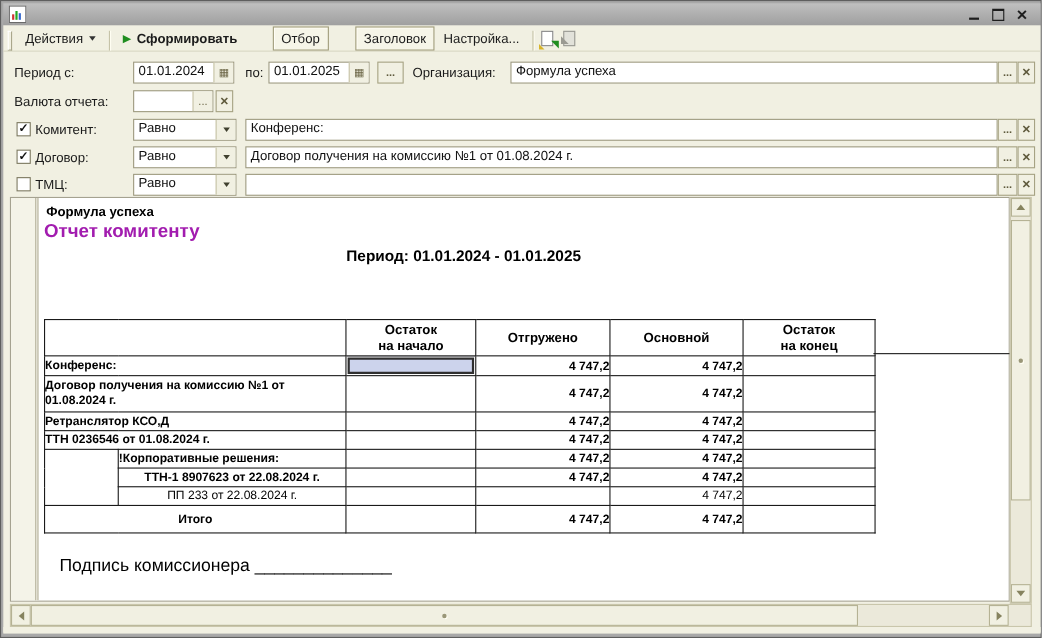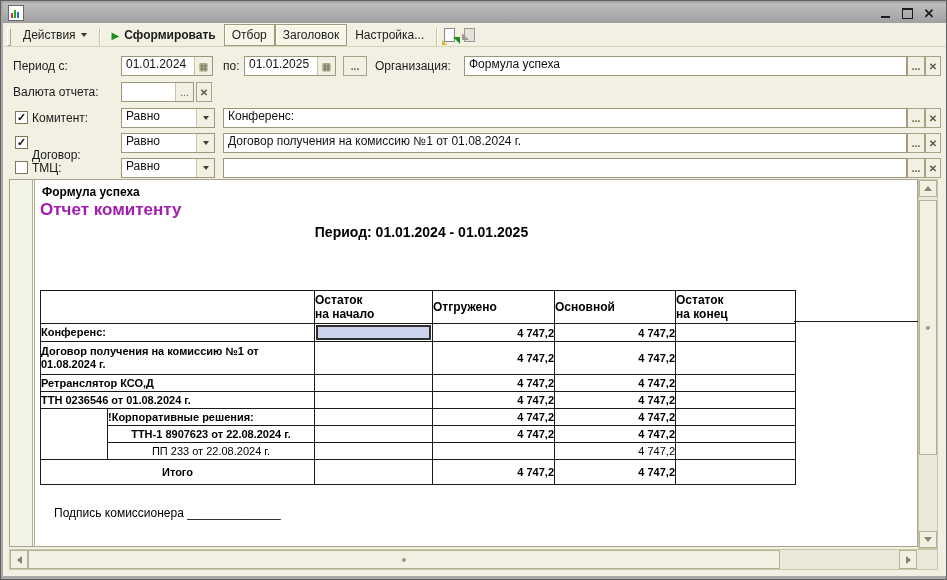--- a/index.html
+++ b/index.html
@@ -19,21 +19,21 @@
   .wc{width:14px;height:14px;display:flex;align-items:flex-end;justify-content:center;cursor:default;}
   .wc-min i{display:block;width:9px;height:2px;background:#1d1d1d;margin-bottom:2px}
   .wc-max i{display:block;width:9px;height:8px;border:1px solid #1d1d1d;border-top-width:2px;margin-bottom:1px}
   .wc-close{font-size:13px;font-weight:bold;color:#1d1d1d;align-items:center;}
   
   .toolbar{position:absolute;left:2px;top:22px;width:943px;height:24px;background:#f1f0e2;
            border-bottom:1px solid #d9d6c0;display:flex;align-items:flex-end;padding:0 4px;box-sizing:border-box;}
   .tb-grip{width:2px;height:16px;border:1px solid;border-color:#ffffff #aaa78c #aaa78c #ffffff;margin:0 4px 0 0;}
   .tb-btn{height:20px;display:flex;align-items:center;padding:0 7px;font-size:12px;color:#1c1c1c;
           border:1px solid transparent;white-space:nowrap;}
-  .tb-btn.toggled{border:1px solid #a09c7b;background:#f6f5e8;box-shadow:inset 1px 1px 0 #fffef6;}
+  .tb-btn.toggled{border:1px solid #a09c7b;background:#f6f5e8;box-shadow:inset 1px 1px 0 #fffef6;margin-left:24px;}
   .tb-sep{width:1px;height:18px;background:#c6c3a8;box-shadow:1px 0 0 #fffef2;margin:0 4px;}
   .caret-down{width:0;height:0;border-left:3px solid transparent;border-right:3px solid transparent;
               border-top:4px solid #333;margin-left:5px;}
   .play{color:#1f8d1f;font-size:10px;margin-right:5px;}
   .bold{font-weight:bold;}
   .doc-icon{width:20px;height:20px;position:relative;}
   .doc-sheet{position:absolute;left:3px;top:2px;width:9px;height:12px;background:#fff;border:1px solid #878787;}
   .doc-arrow{position:absolute;right:1px;bottom:2px;width:0;height:0;
              border-top:7px solid #1f8d1f;border-left:7px solid transparent;}
   .doc-tri{position:absolute;left:1px;bottom:1px;width:0;height:0;
@@ -54,25 +54,25 @@
                border-top:4px solid #40402f;}
   .cb{position:absolute;width:13px;height:13px;background:#fff;border:1px solid #7b775c;box-sizing:border-box;
       display:flex;align-items:center;justify-content:center;font-size:11px;font-weight:bold;color:#101010;line-height:11px;}
   
   .report{position:absolute;left:8px;top:178px;width:909px;height:368px;background:#fff;
           border:1px solid #a5a290;box-sizing:border-box;overflow:hidden;}
   .gutter{position:absolute;left:0;top:0;width:22px;height:100%;background:#f4f3e8;border-right:3px double #b3b09a;}
   .rpt-company{position:absolute;left:32px;top:5px;font-size:12px;font-weight:bold;color:#000;}
   .rpt-title{position:absolute;left:30px;top:20px;width:763px;font-size:17px;font-weight:bold;color:#a21caf;}
   .rpt-period{position:absolute;left:30px;top:44px;width:763px;text-align:center;font-size:14px;font-weight:bold;color:#000;}
-  .rpt-sign{position:absolute;left:44px;top:326px;font-size:12px;color:#000;}
+  .rpt-sign{position:absolute;left:44px;top:326px;font-size:16px;color:#000;}
   table.rpt{position:absolute;left:30px;top:110px;border-collapse:collapse;table-layout:fixed;}
   table.rpt td,table.rpt th{border:1px solid #1a1a1a;padding:0;font-family:"Liberation Sans",sans-serif;
        font-size:11px;color:#000;overflow:hidden;vertical-align:middle;}
-  table.rpt th{font-weight:bold;font-size:12px;text-align:left;white-space:pre-line;line-height:14px;height:32px;background:#fff;}
+  table.rpt th{font-weight:bold;font-size:12px;text-align:center;white-space:pre-line;line-height:14px;height:32px;background:#fff;}
   tr.h17 td{height:17px} tr.h32 td{height:32px} tr.h16 td{height:16px} tr.h24 td{height:24px}
   td.name{font-weight:bold;text-align:left;line-height:13px;}
   td.ind0{padding-left:4px} td.ind1{padding-left:14px;padding-right:10px} td.ind2{padding-left:26px} td.ind3{padding-left:36px}
   td.subname{font-weight:bold;padding-left:3px}
   td.subcenter{text-align:center;font-weight:bold}
   td.val{text-align:right;padding-right:4px;font-weight:bold;}
   td.normal{font-weight:normal}
   td.total-label{text-align:center;font-weight:bold;font-size:13px;}
   td.total-val{text-align:right;padding-right:4px;font-weight:bold;font-size:13px;}
   td.selcell{background:#ccd3ec;box-shadow:inset 0 0 0 1px #ffffff, inset 0 0 0 3px #2f2f2f;}
@@ -177,21 +177,21 @@
   </div>
   <div class="fld" style="left:222px;top:107px;width:684px">
     <span class="txt">Конференс:</span>
   </div>
   <span class="sq-btn" style="left:906px;top:107px;width:18px">...</span>
   <span class="sq-btn" style="left:924px;top:107px;width:16px">✕</span>
 
   <span class="cb" style="left:14px;top:135px">
       <span>✓</span>
     </span>
-  <span class="flabel" style="left:31px;top:144px">Договор:</span>
+  <span class="flabel" style="left:31px;top:132px">Договор:</span>
   <div class="fld" style="left:120px;top:132px;width:94px">
     <span class="txt">Равно</span>
     <span class="fld-btn">
         <span class="combo-arrow"></span>
       </span>
   </div>
   <div class="fld" style="left:222px;top:132px;width:684px">
     <span class="txt">Договор получения на комиссию №1 от 01.08.2024 г.</span>
   </div>
   <span class="sq-btn" style="left:906px;top:132px;width:18px">...</span>

